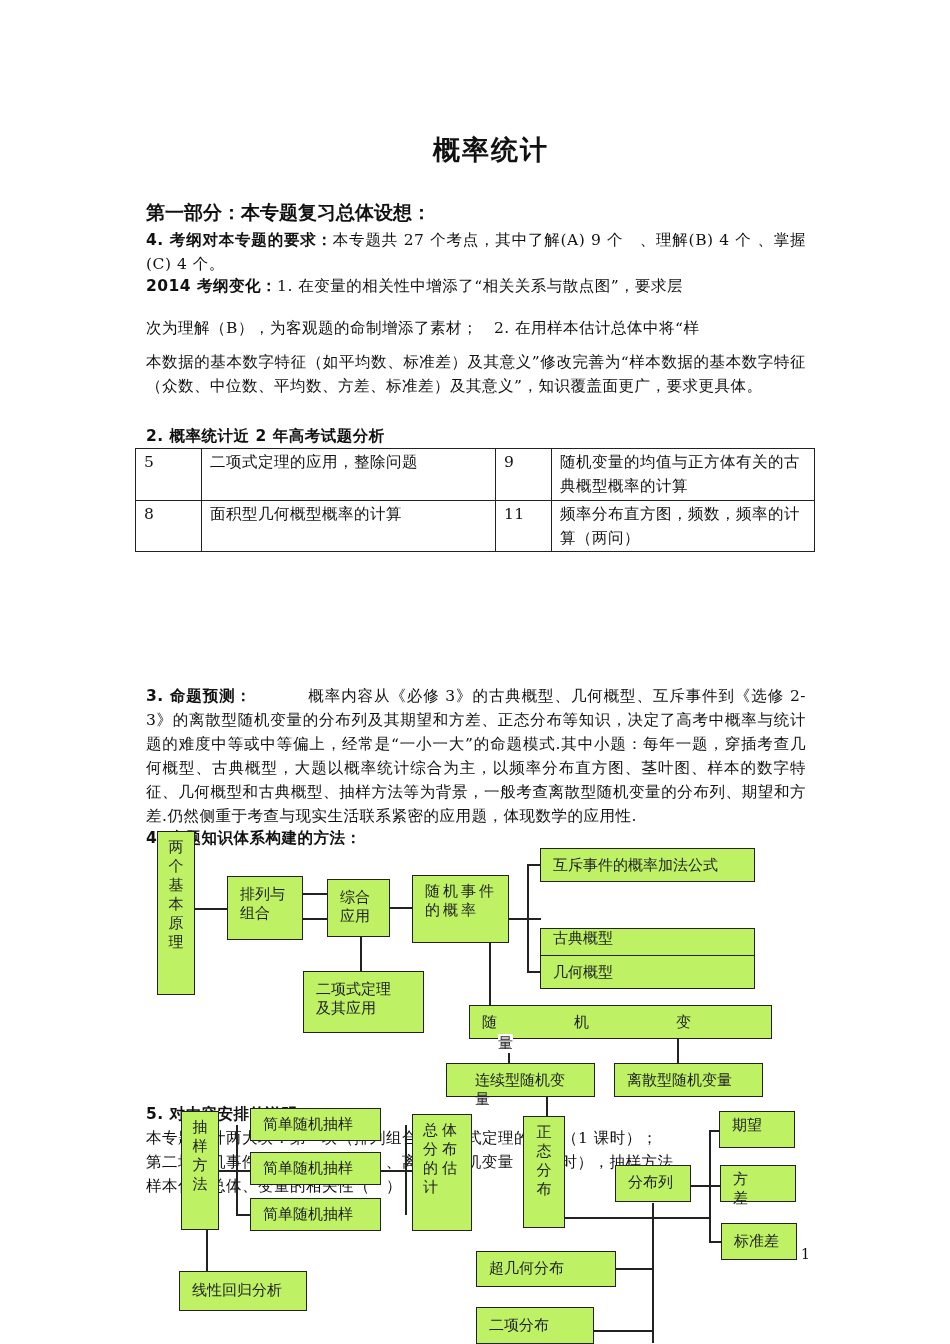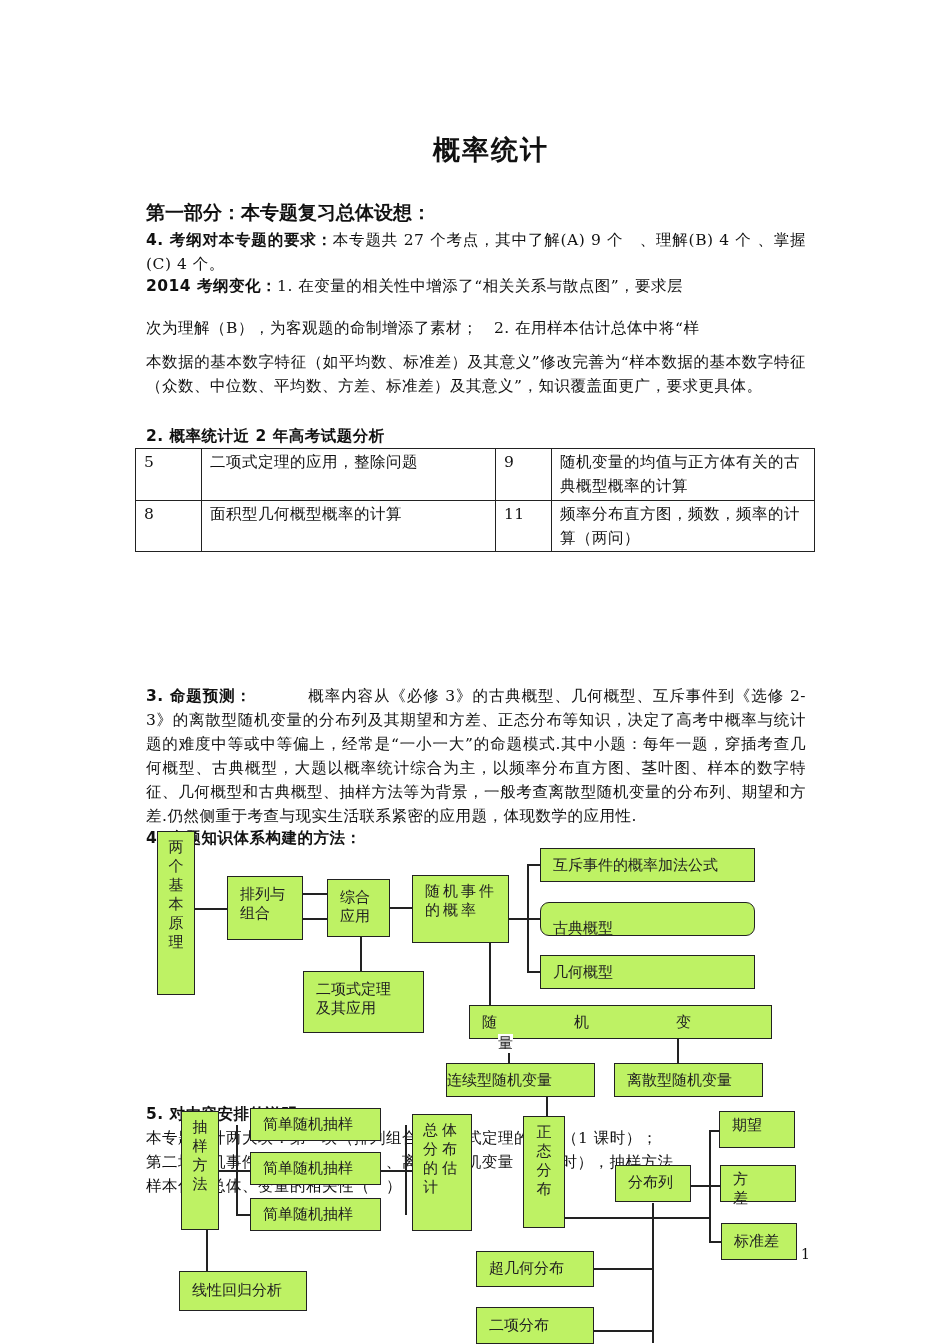--- a/index.html
+++ b/index.html
@@ -109,46 +109,46 @@
 <div class="box" style="left:327px;top:879px;width:63px;height:58px;padding:8px 12px;">
   <div style="width:36px;">综合应用</div>
 </div>
 <div class="box" style="left:412px;top:875px;width:97px;height:68px;padding:6px 12px;letter-spacing:3px;">
   <div style="width:80px;">随机事件的概率</div>
 </div>
 <div class="box" style="left:303px;top:971px;width:121px;height:62px;padding:8px 12px;">
   <div style="width:80px;">二项式定理及其应用</div>
 </div>
 <div class="box" style="left:540px;top:848px;width:215px;height:34px;padding:7px 12px;">互斥事件的概率加法公式</div>
-<div class="box" style="left:540px;top:902px;width:215px;height:34px;padding:16px 12px;border-radius:9px;">古典概型</div>
+<div class="box" style="left:540px;top:928px;width:215px;height:34px;padding:0 12px;">古典概型</div>
 <div class="box" style="left:540px;top:955px;width:215px;height:34px;padding:7px 12px;">几何概型</div>
 <div class="box" style="left:469px;top:1005px;width:303px;height:34px;">
   <span class="abs" style="left:12px;top:7px;">随</span>
   <span class="abs" style="left:104px;top:7px;">机</span>
   <span class="abs" style="left:206px;top:7px;">变</span>
   <span class="abs" style="left:28px;top:28px;background:#fff;">量</span>
 </div>
-<div class="box" style="left:446px;top:1063px;width:149px;height:34px;padding:7px 0;">连续型随机变量</div>
+<div class="box" style="left:446px;top:1063px;width:149px;height:34px;padding:7px 28px;">连续型随机变量</div>
 <div class="box" style="left:614px;top:1063px;width:149px;height:34px;padding:7px 12px;">离散型随机变量</div>
 
 <div class="box" style="left:181px;top:1111px;width:38px;height:119px;padding-top:6px;">
   <div class="vtext">抽样方法</div>
 </div>
 <div class="box" style="left:250px;top:1108px;width:131px;height:33px;padding:6px 12px;">简单随机抽样</div>
 <div class="box" style="left:250px;top:1152px;width:131px;height:33px;padding:6px 12px;">简单随机抽样</div>
 <div class="box" style="left:250px;top:1198px;width:131px;height:33px;padding:6px 12px;">简单随机抽样</div>
 <div class="box" style="left:412px;top:1114px;width:60px;height:117px;padding:6px 10px;letter-spacing:4px;">
   <div style="width:40px;">总体分布的估计</div>
 </div>
 <div class="box" style="left:523px;top:1116px;width:42px;height:112px;padding-top:6px;">
   <div class="vtext">正态分布</div>
 </div>
 <div class="box" style="left:615px;top:1165px;width:76px;height:37px;padding:7px 12px;">分布列</div>
 <div class="box" style="left:719px;top:1111px;width:76px;height:37px;padding:4px 12px;">期望</div>
 <div class="box" style="left:720px;top:1165px;width:76px;height:37px;padding:4px 12px;">
   <div style="width:18px;">方差</div>
 </div>
 <div class="box" style="left:721px;top:1223px;width:76px;height:37px;padding:8px 12px;">标准差</div>
-<div class="box" style="left:476px;top:1251px;width:118px;height:36px;padding:7px 12px;">超几何分布</div>
+<div class="box" style="left:476px;top:1251px;width:140px;height:36px;padding:7px 12px;">超几何分布</div>
 <div class="box" style="left:476px;top:1307px;width:118px;height:37px;padding:8px 12px;">二项分布</div>
 <div class="box" style="left:179px;top:1271px;width:128px;height:40px;padding:9px 12px;">线性回归分析</div>
 
 <div class="abs pagenum">1</div>
 
 </body></html>

